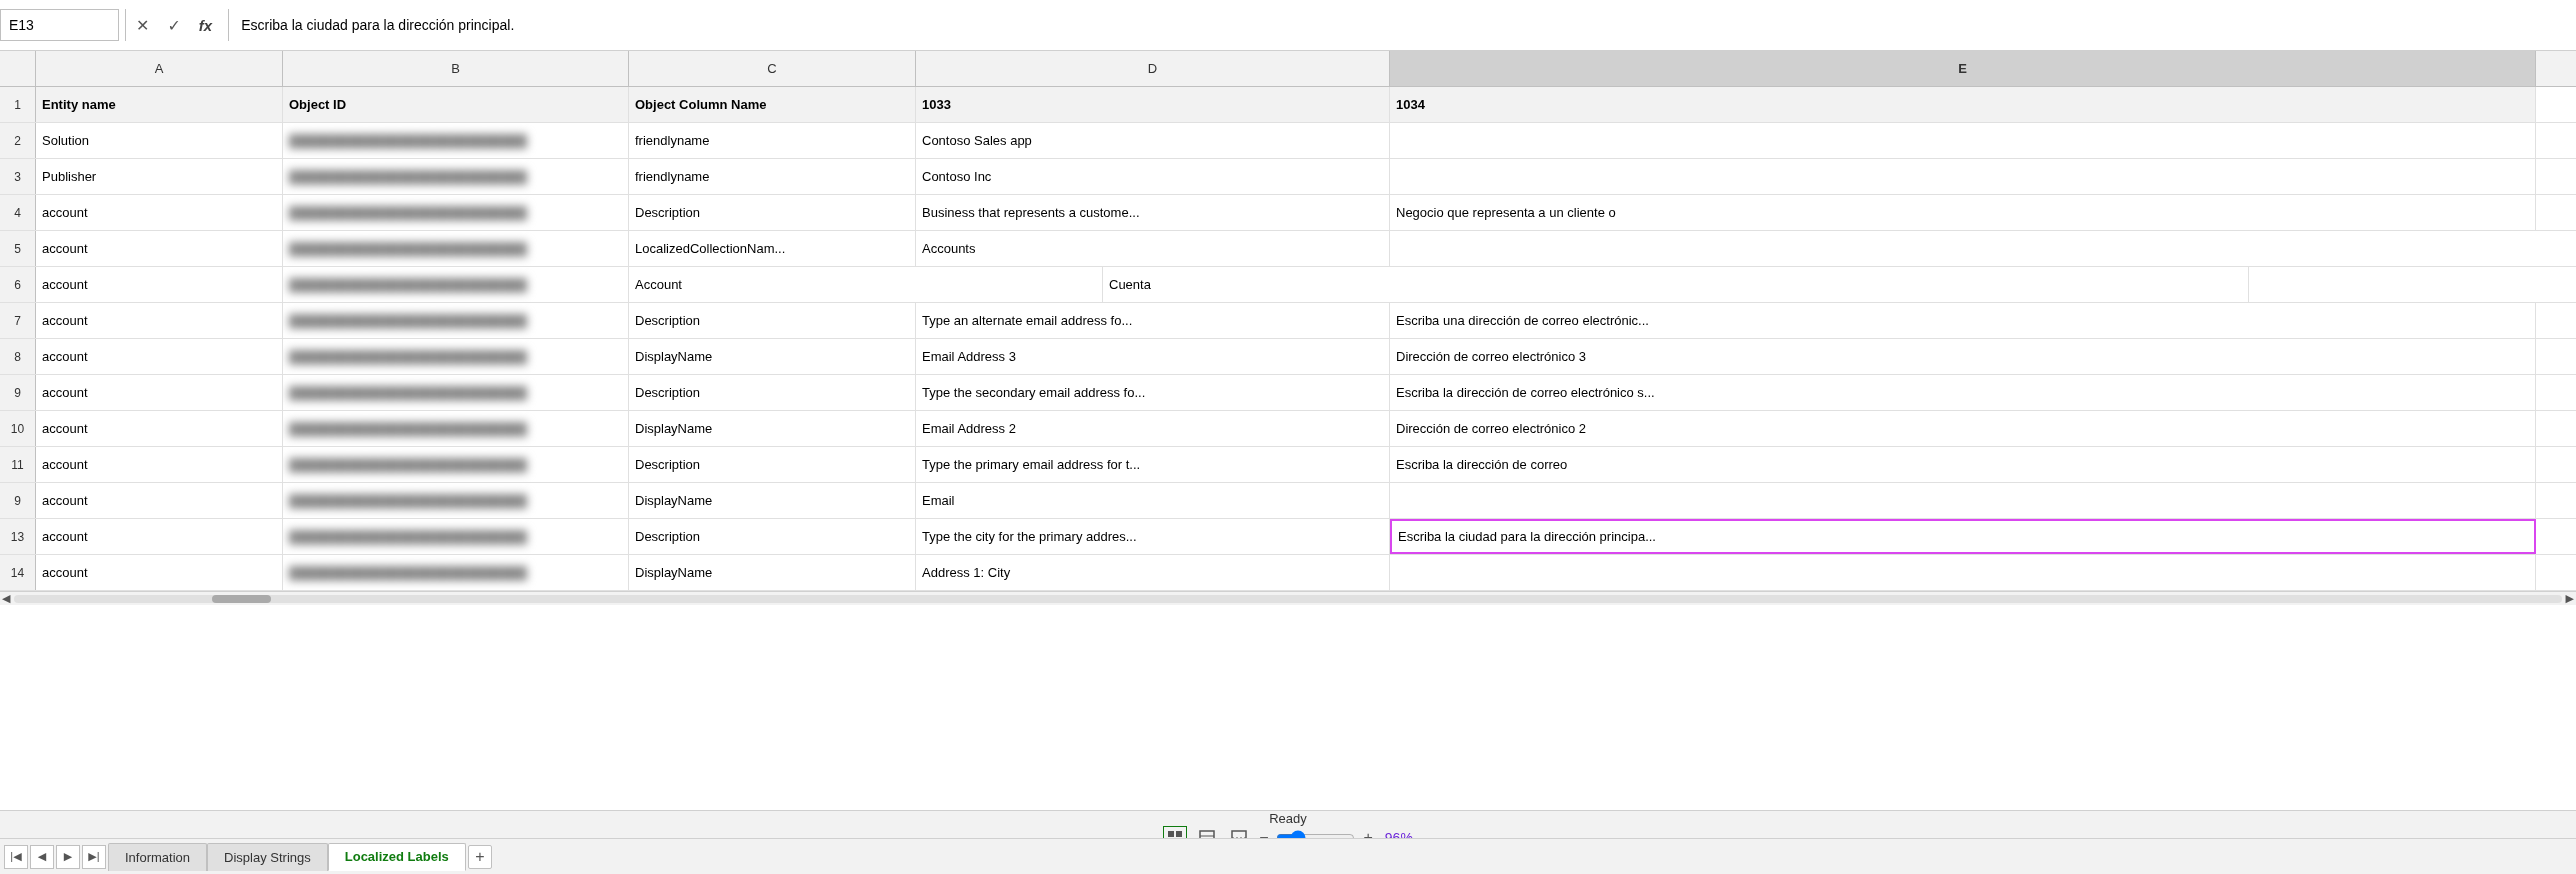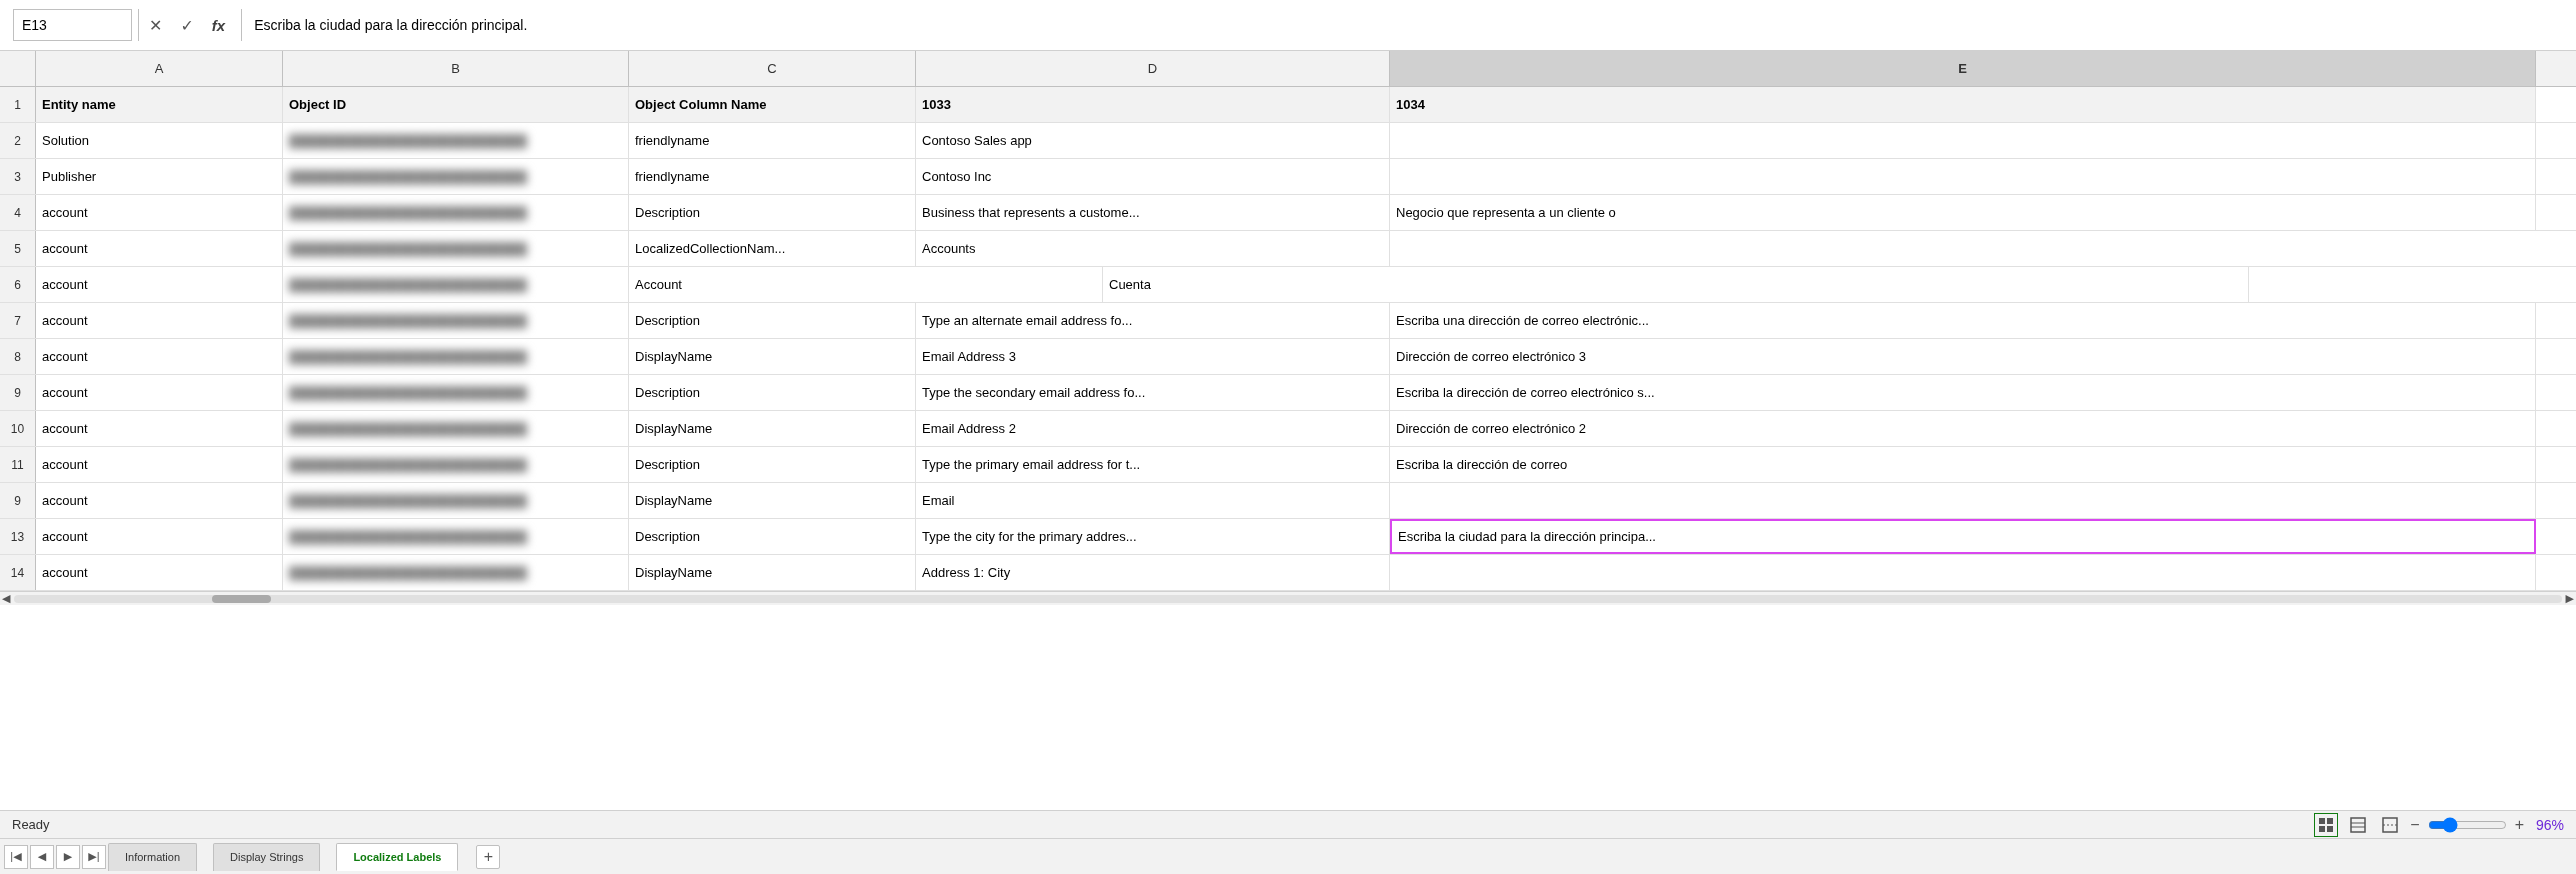--- a/index.html
+++ b/index.html
@@ -12,21 +12,21 @@
       height: 874px;
     }
 
     
     .formula-bar {
       display: flex;
       align-items: center;
       height: 51px;
       border-bottom: 1px solid #d0d0d0;
       background: #fff;
-      padding: 0 13px;
+      padding: 0 0;
     }
     .cell-ref-box {
       width: 119px;
       height: 32px;
       border: 1px solid #c0c0c0;
       display: flex;
       align-items: center;
       padding: 0 8px;
       font-size: 14px;
       color: #000;
@@ -183,23 +183,23 @@
       color: #555;
     }
     .sheet-tab {
       height: 28px;
       padding: 0 16px;
       display: flex;
       align-items: center;
       border: 1px solid #c0c0c0;
       border-bottom: none;
       background: #e0e0e0;
-      margin-right: 16px;
+      margin-right: 0;
       cursor: pointer;
-      font-size: 11px;
+      font-size: 13px;
       color: #333;
       border-radius: 2px 2px 0 0;
     }
     .sheet-tab.active {
       background: #fff;
       color: #107c10;
       font-weight: bold;
       border-bottom: 1px solid #fff;
       z-index: 1;
     }
@@ -224,20 +224,21 @@
       align-items: center;
       justify-content: space-between;
       height: 28px;
       background: #f2f2f2;
       border-top: 1px solid #d0d0d0;
       padding: 0 12px;
       position: fixed;
       bottom: 36px;
       left: 0;
       right: 0;
+      flex-direction: column;
     }
     .status-left {
       font-size: 13px;
       color: #333;
     }
     .status-right {
       display: flex;
       align-items: center;
       gap: 8px;
     }

